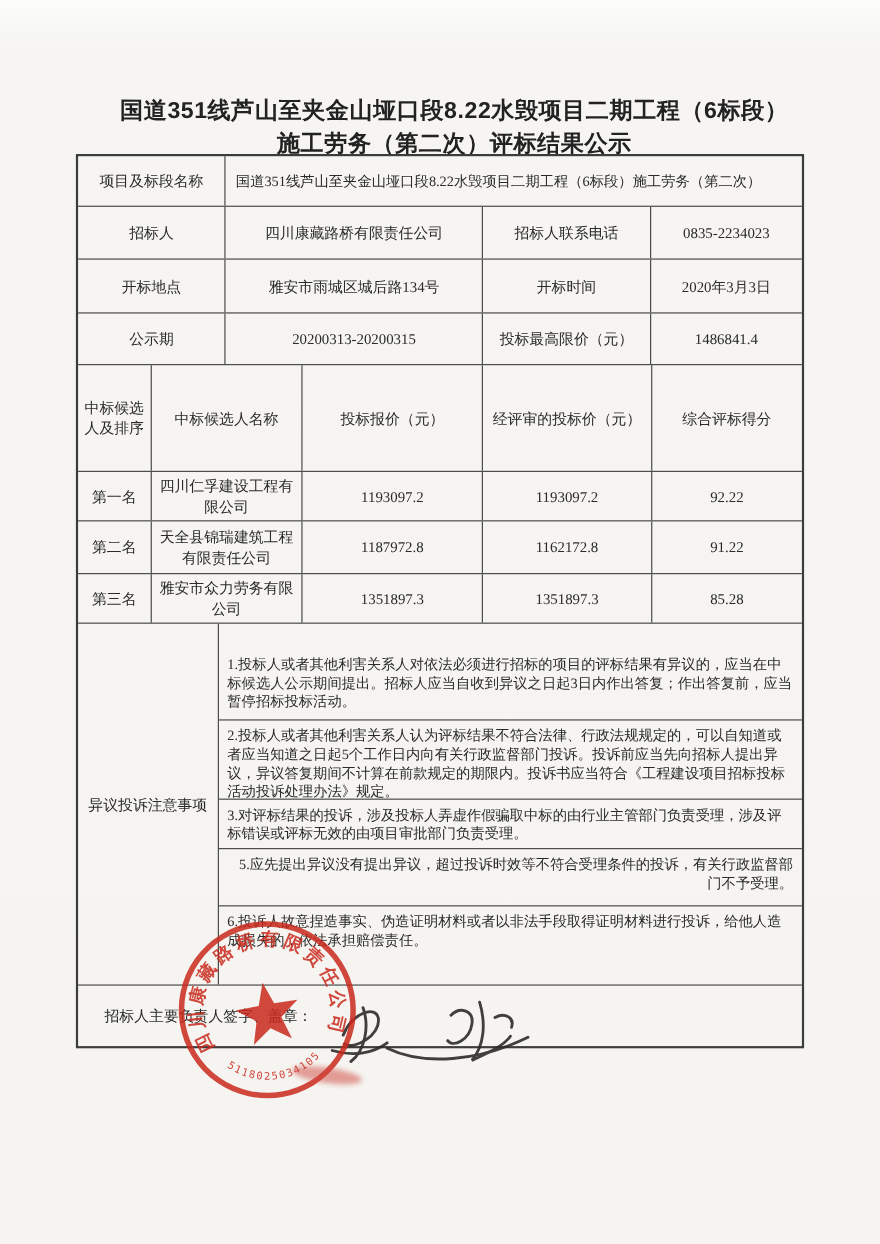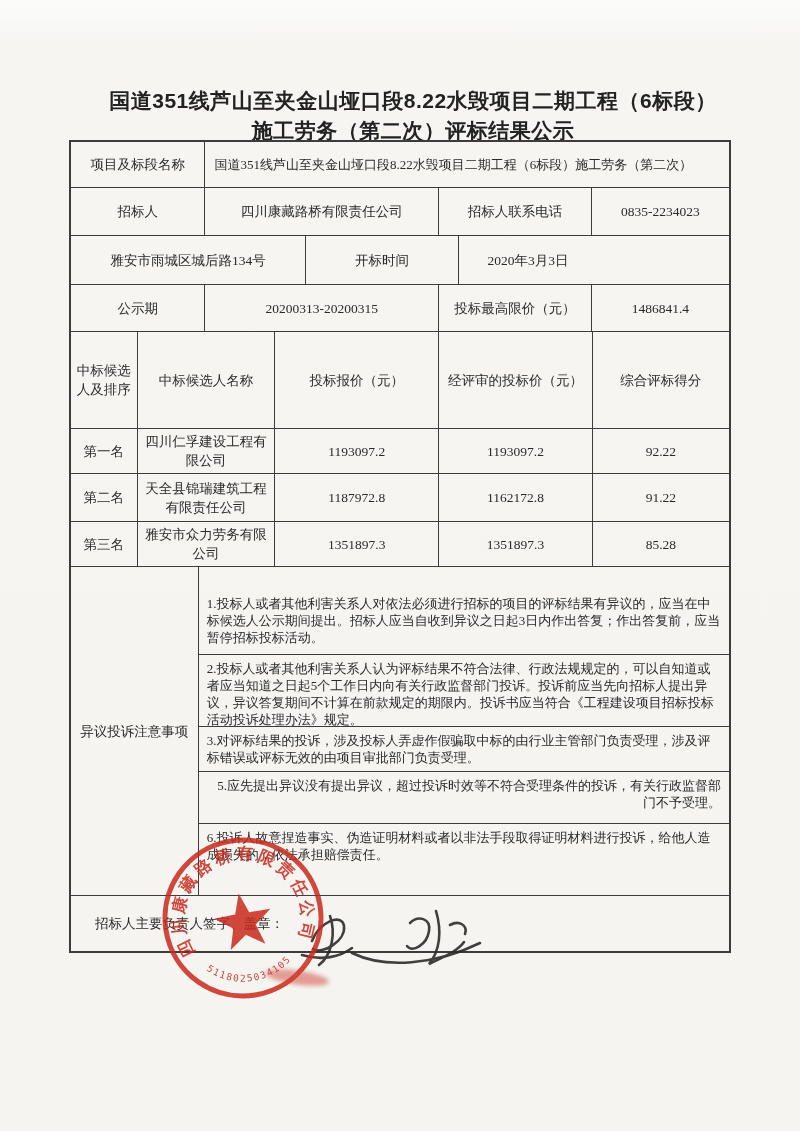--- a/index.html
+++ b/index.html
@@ -59,20 +59,21 @@
   </div>
 
   <div class="row" style="height:48px">
     <div class="cell w135">招标人</div>
     <div class="cell w235">四川康藏路桥有限责任公司</div>
     <div class="cell w153">招标人联系电话</div>
     <div class="cell w138 end">0835-2234023</div>
   </div>
 
   <div class="row" style="height:49px">
+    <div class="cell w135">开标地点</div>
     <div class="cell w235">雅安市雨城区城后路134号</div>
     <div class="cell w153">开标时间</div>
     <div class="cell w138 end">2020年3月3日</div>
   </div>
 
   <div class="row" style="height:47px">
     <div class="cell w135">公示期</div>
     <div class="cell w235">20200313-20200315</div>
     <div class="cell w153">投标最高限价（元）</div>
     <div class="cell w138 end">1486841.4</div>

